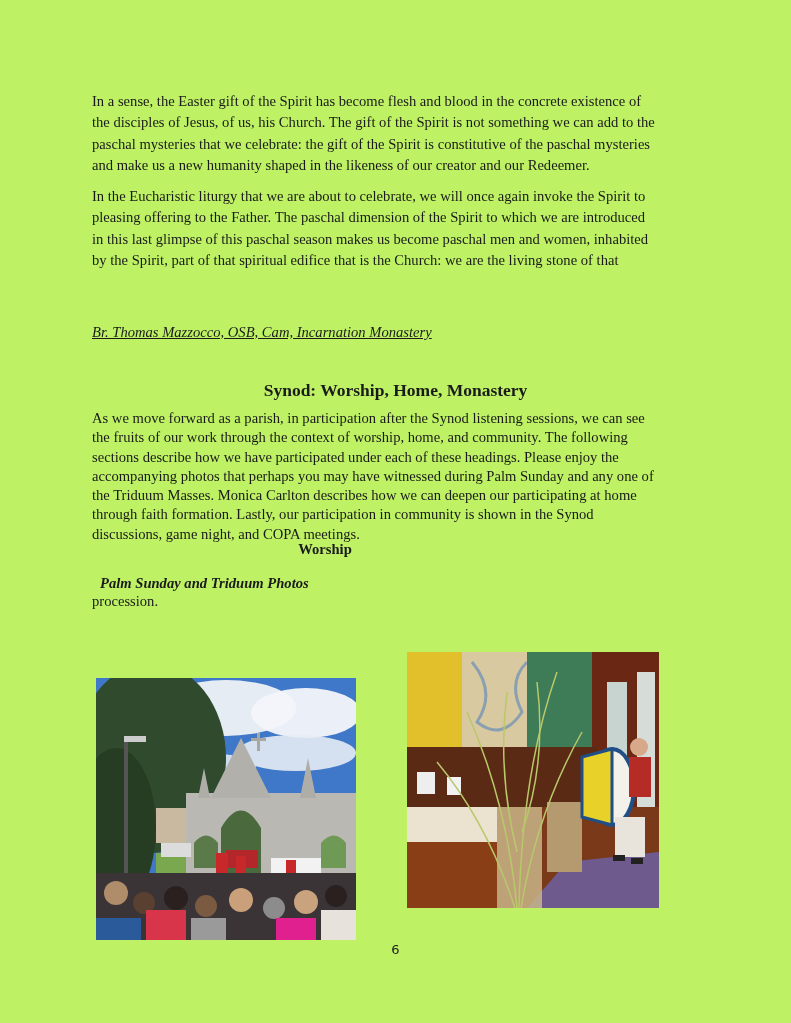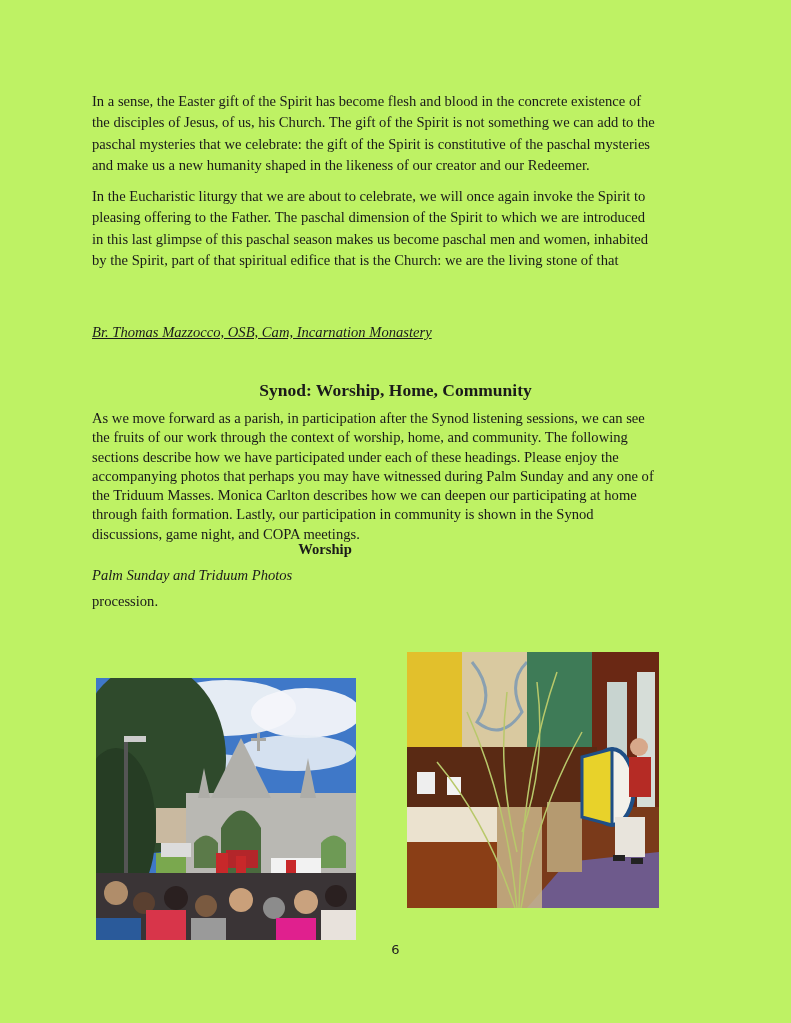--- a/index.html
+++ b/index.html
@@ -61,23 +61,23 @@
       text-align: center;
       font-size: 14.6px;
       font-weight: bold;
       margin: 0;
     }
     .subsubheading {
       position: absolute;
       left: 92px;
       top: 567px;
       font-size: 14.6px;
-      font-weight: normal;
+      font-weight: bold;
       font-style: italic;
-      margin: 0;
+      margin: 8px;
     }
     #p4 { top: 592px; line-height: 19.5px; }
 
     .photo {
       position: absolute;
       overflow: hidden;
     }
     #photo-left {
       left: 96px;
       top: 678px;
@@ -118,21 +118,21 @@
 
   <div class="para" id="p2">
     <span class="line">In the Eucharistic liturgy that we are about to celebrate, we will once again invoke the Spirit to</span>
     <span class="line">pleasing offering to the Father. The paschal dimension of the Spirit to which we are introduced</span>
     <span class="line">in this last glimpse of this paschal season makes us become paschal men and women, inhabited</span>
     <span class="line">by the Spirit, part of that spiritual edifice that is the Church: we are the living stone of that</span>
   </div>
 
   <p class="signature">Br. Thomas Mazzocco, OSB, Cam, Incarnation Monastery</p>
 
-  <h2 class="section-title">Synod: Worship, Home, Community</h2>
+  <h2 class="section-title">Synod: Worship, Home, Monastery</h2>
 
   <div class="para" id="p3">
     <span class="line">As we move forward as a parish, in participation after the Synod listening sessions, we can see</span>
     <span class="line">the fruits of our work through the context of worship, home, and community. The following</span>
     <span class="line">sections describe how we have participated under each of these headings. Please enjoy the</span>
     <span class="line">accompanying photos that perhaps you may have witnessed during Palm Sunday and any one of</span>
     <span class="line">the Triduum Masses. Monica Carlton describes how we can deepen our participating at home</span>
     <span class="line">through faith formation. Lastly, our participation in community is shown in the Synod</span>
     <span class="line">discussions, game night, and COPA meetings.</span>
   </div>

